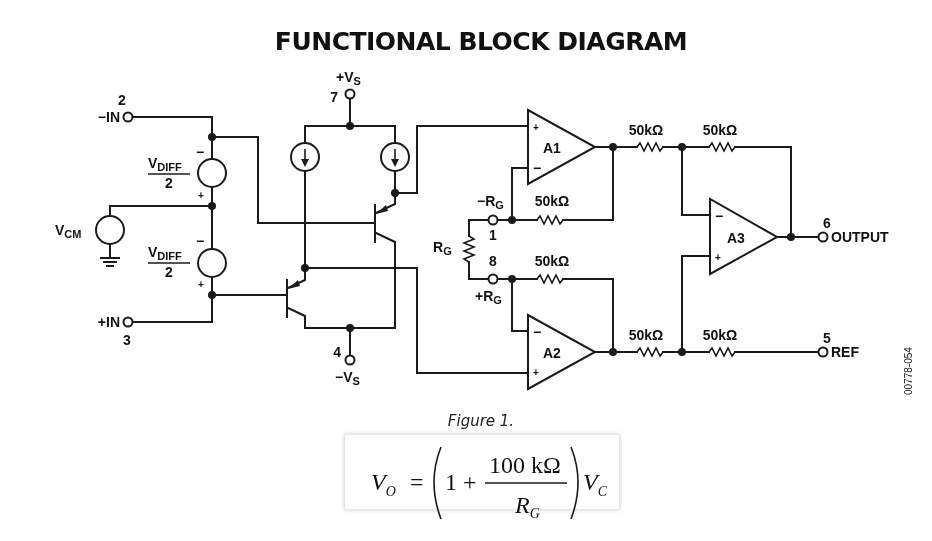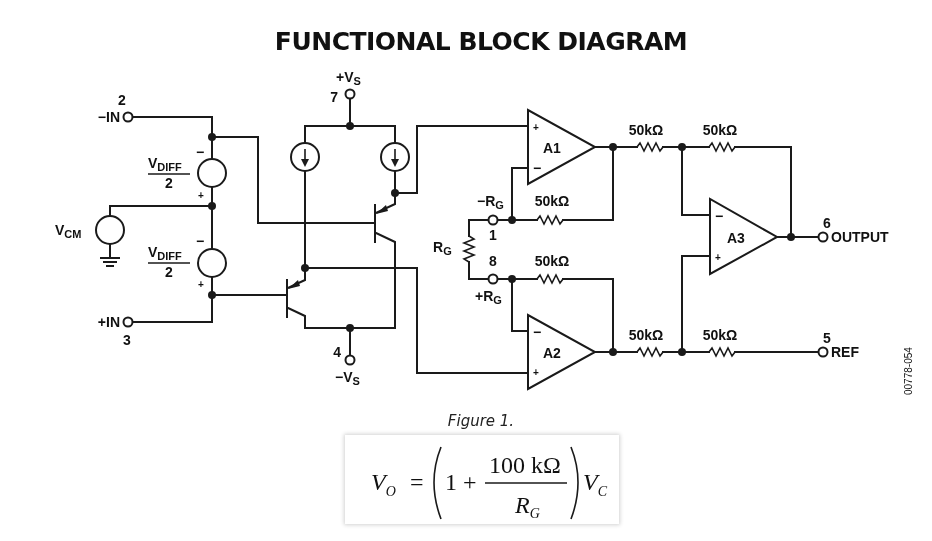--- a/index.html
+++ b/index.html
@@ -10,21 +10,21 @@
   .pin { stroke: #1a1a1a; stroke-width: 2; fill: #ffffff; }
   .dot { fill: #1a1a1a; }
   .lbl { font-family: "Liberation Sans", sans-serif; font-weight: bold; fill: #111; font-size: 14px; }
   .lbl-sm { font-family: "Liberation Sans", sans-serif; font-weight: bold; fill: #111; font-size: 10px; }
   .title { font-family: "DejaVu Sans", sans-serif; font-weight: bold; font-size: 25px; fill: #111; letter-spacing: -0.5px; }
   .caption { font-family: "DejaVu Sans", sans-serif; font-style: italic; font-size: 15px; fill: #222; }
   .docid { font-family: "Liberation Sans", sans-serif; font-size: 10px; fill: #111; }
   .eq { font-family: "Liberation Serif", serif; font-size: 24px; fill: #111; }
   .eq-i { font-family: "Liberation Serif", serif; font-style: italic; font-size: 24px; fill: #111; }
   .eq-sub { font-family: "Liberation Serif", serif; font-style: italic; font-size: 14px; fill: #111; }
-  #formula-box { position: absolute; left: 345px; top: 435px; width: 274px; height: 89px; background: #fff;
+  #formula-box { position: absolute; left: 345px; top: 435px; width: 274px; height: 74px; background: #fff;
     box-shadow: 0 0 4px 1px rgba(0,0,0,0.18); }
 </style>
 </head>
 <body>
 
 <svg id="diagram" width="932" height="541" viewBox="0 0 932 541">
 
   <text class="title" x="481" y="50" text-anchor="middle">FUNCTIONAL BLOCK DIAGRAM</text>
 
   <g>

